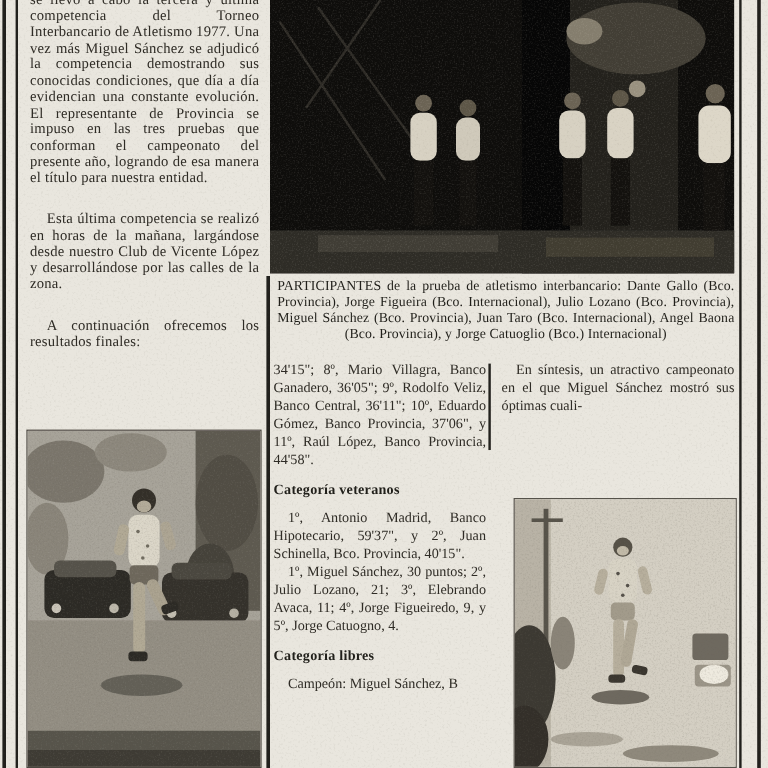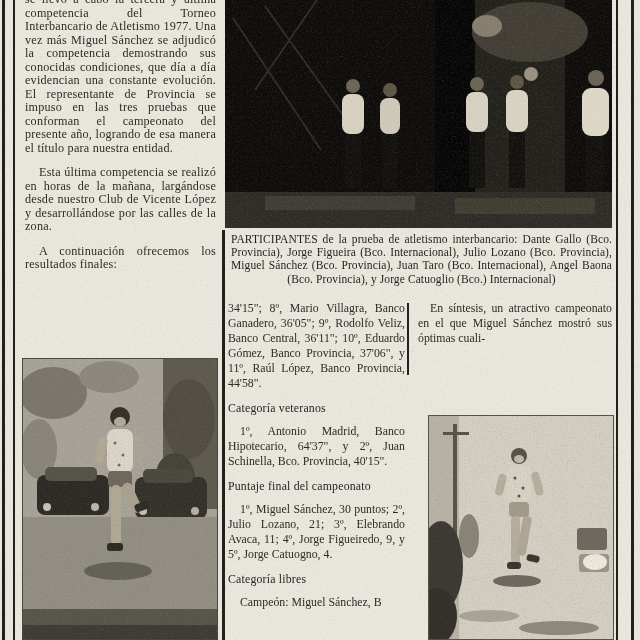--- a/index.html
+++ b/index.html
@@ -12,21 +12,21 @@
   }
   .vrule { position:absolute; background:#21201c; }
 
   
   .col-left {
     position:absolute; left:25px; top:-7px; width:191px;
     font-size:12.2px; line-height:13.5px; letter-spacing:0.2px;
     color:#2e2b25;
   }
   .col-left p { text-align:justify; }
-  .col-left p.ind { margin-top:11px; text-indent:14px; }
+  .col-left p.ind { margin-top:21px; text-indent:14px; }
 
   
   .photo-top { position:absolute; left:225px; top:0; width:387px; height:228px; }
 
   
   .caption {
     position:absolute; left:231px; top:233px; width:381px;
     font-size:11.5px; line-height:13.2px; font-weight:normal;
     text-align:justify; text-align-last:center;
     color:#201f1a; letter-spacing:0.1px;
@@ -37,21 +37,21 @@
     position:absolute; left:228px; top:301px; width:177px;
     font-size:11.8px; line-height:15px; color:#2e2b25;
   }
   .col-right {
     position:absolute; left:418px; top:301px; width:194px;
     font-size:11.8px; line-height:15px; color:#2e2b25;
   }
   .col-mid p, .col-right p { text-align:justify; }
   .col-mid p.ind, .col-right p.ind { text-indent:12px; }
   .col-mid h4 {
-    font-size:11.8px; font-weight:normal; letter-spacing:0.2px;
+    font-size:11.8px; font-weight:bold; letter-spacing:0.2px;
     margin:10px 0 8px 0; color:#201f1a;
   }
   .u { text-underline-offset:2px; text-decoration-thickness:1px; }
 
   
   .photo-bl { position:absolute; left:22px; top:358px; width:196px; height:282px; border:1px solid #4a473f; }
   .photo-br { position:absolute; left:428px; top:415px; width:186px; height:225px; border:1px solid #55524a; }
   .photo-bl svg, .photo-br svg, .photo-top svg { display:block; }
 
   
@@ -122,22 +122,21 @@
     <rect x="361" y="136" width="18" height="56" fill="#13110e"></rect>
     <rect width="387" height="228" filter="url(#gT)" opacity="0.35"></rect>
   </svg>
 </div>
 
 <p class="caption">PARTICIPANTES de la prueba de atletismo interbancario: Dante Gallo (Bco. Provincia), Jorge Figueira (Bco. Internacional), Julio Lozano (Bco. Provincia), Miguel Sánchez (Bco. Provincia), Juan Taro (Bco. Internacional), Angel Baona (Bco. Provincia), y Jorge Catuoglio (Bco.) Internacional)</p>
 
 <div class="col-mid">
   <p>34'15"; 8º, Mario Villagra, Banco Ganadero, 36'05"; 9º, Rodolfo Veliz, Banco Central, 36'11"; 10º, Eduardo Gómez, Banco Provincia, 37'06", y 11º, Raúl López, Banco Provincia, 44'58".</p>
   <h4>Categoría veteranos</h4>
-  <p class="ind">1º, Antonio Madrid, Banco Hipotecario, 64'37", y 2º, Juan Schinella, Bco. Provincia, 40'15".</p>
-  <h4>Puntaje final del campeonato</h4>
+  <p class="ind">1º, Antonio Madrid, Banco Hipotecario, 59'37", y 2º, Juan Schinella, Bco. Provincia, 40'15".</p>
   <p class="ind">1º, Miguel Sánchez, 30 puntos; 2º, Julio Lozano, 21; 3º, Elebrando Avaca, 11; 4º, Jorge Figueiredo, 9, y 5º, Jorge Catuogno, 4.</p>
   <h4>Categoría libres</h4>
   <p class="ind">Campeón: Miguel Sánchez, B</p>
 </div>
 
 <div class="col-right">
   <p class="ind"><span>En síntesis, </span><span class="u">un atractivo campeonato en el que Miguel Sánchez mostró sus óptimas cuali-</span></p>
 </div>
 
 <div class="photo-bl">

